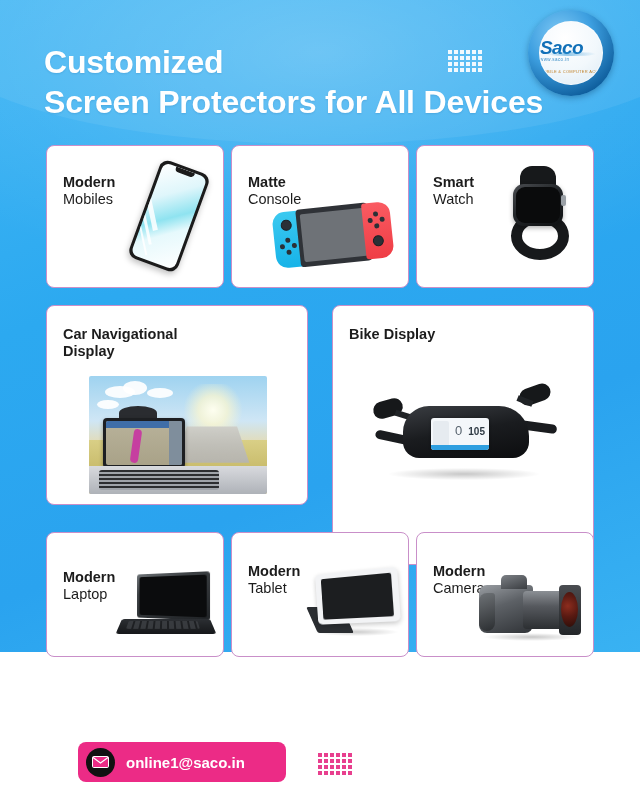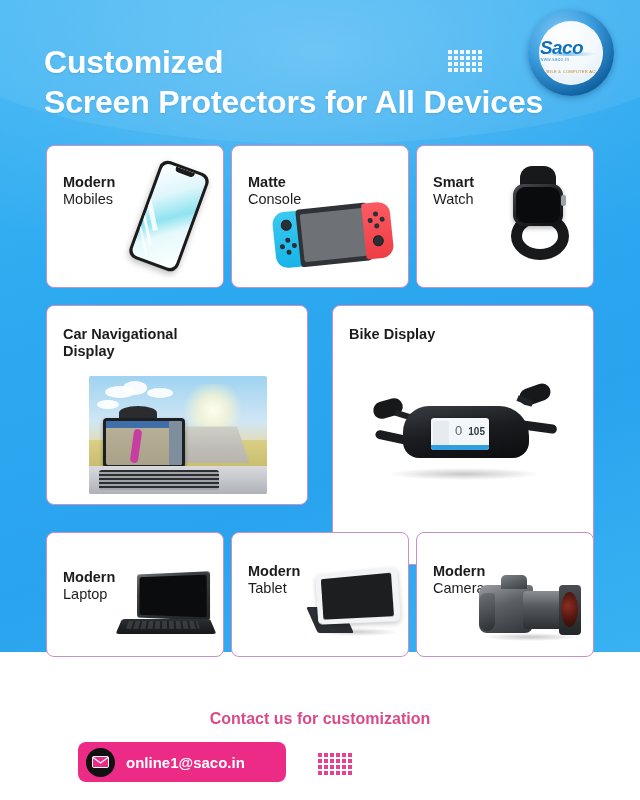--- a/index.html
+++ b/index.html
@@ -617,21 +617,20 @@
         <div class="cm-body"></div>
         <div class="cm-prism"></div>
         <div class="cm-grip"></div>
         <div class="cm-lens"></div>
         <div class="cm-hood"></div>
         <div class="cm-glass"></div>
       </div>
     </div>
   </div>
 
-  <div class="contact-line">Contact us for customization</div>
 
   <div class="dot-grid-footer">
     <i></i>
       <i></i>
       <i></i>
       <i></i>
       <i></i>
       <i></i>
     <i></i>
       <i></i>

